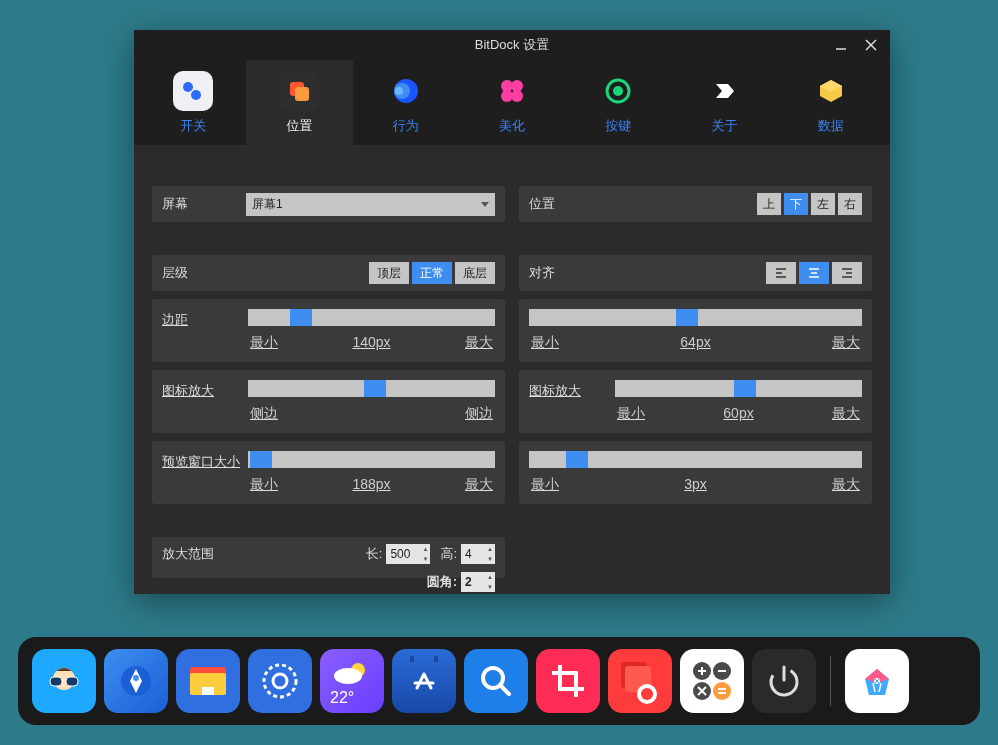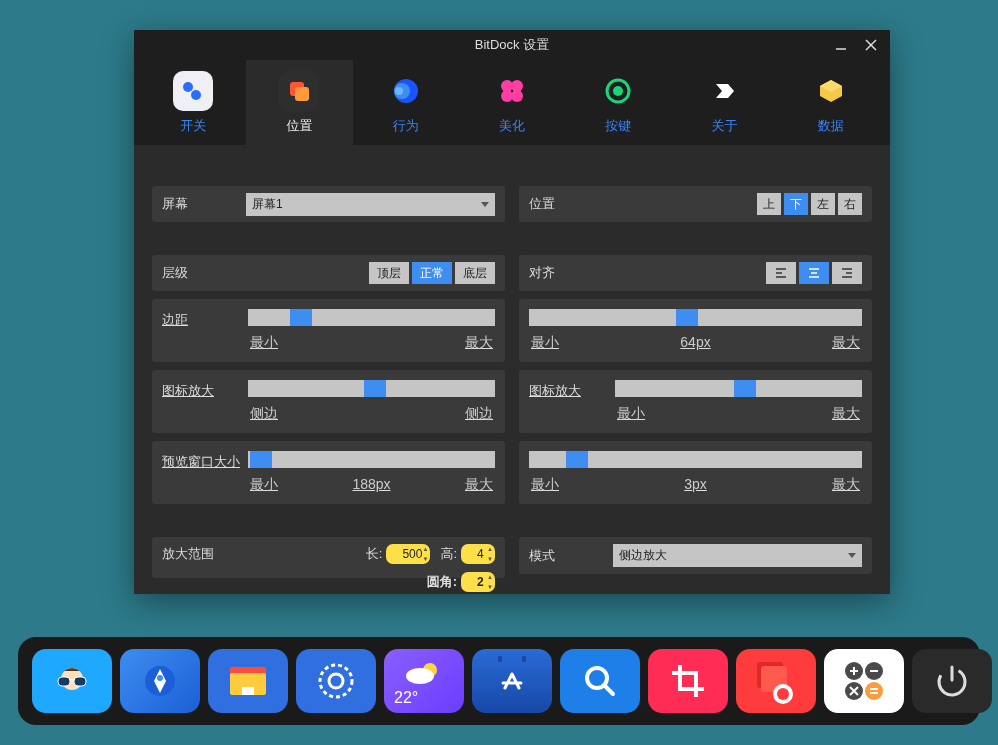--- a/index.html
+++ b/index.html
@@ -44,27 +44,27 @@
 
 .bgroup { display:flex; gap:3px; margin-left:auto; }
 .btnp { height:22px; min-width:30px; padding:0 8px; background:#c5c5c5; color:#222; font-size:12px; display:flex; align-items:center; justify-content:center; cursor:pointer; }
 .btnp.sel { background:#3d8ef0; color:#fff; }
 .btnp.icon { padding:0; width:26px; }
 .btnp svg { width:14px; height:14px; }
 
 
 .spinner { display:inline-flex; align-items:center; gap:4px; }
 .spinner .label { font-size:13px; }
-.spinner .box { width:44px; height:20px; background:#fde047; color:#222; font-size:12px; display:flex; align-items:center; padding:0 16px; position:relative;border-radius:7px; }
+.spinner .box { width:44px; height:20px; background:#e5e5e5; color:#222; font-size:12px; display:flex; align-items:center; padding:0 4px; position:relative; }
 .spinner .steppers { position:absolute; right:0; top:0; bottom:0; width:10px; display:flex; flex-direction:column; }
 .spinner .steppers div { flex:1; display:flex; align-items:center; justify-content:center; font-size:6px; color:#555; cursor:pointer; }
 
 
 .dock { position:absolute; left:18px; right:18px; bottom:20px; height:88px; background:#1a1a1a; border-radius:18px; display:flex; align-items:center; padding:0 14px; gap:8px; }
-.dicon { width:80px; height:64px; border-radius:14px; display:flex; align-items:center; justify-content:center; cursor:pointer; flex-shrink:0; position:relative; }
+.dicon { width:64px; height:64px; border-radius:14px; display:flex; align-items:center; justify-content:center; cursor:pointer; flex-shrink:0; position:relative; }
 .divider { width:1px; height:50px; background:#555; margin:0 6px; flex-shrink:0; }
 
 </style>
 </head>
 <body>
 
 <div class="window">
   <div class="titlebar">
     <span class="title">BitDock 设置</span>
     <div class="winbtns">
@@ -172,20 +172,21 @@
       </div>
 
       <div class="sliderrow">
         <span class="rlabel">边距</span>
         <div class="scol">
           <div class="track">
               <div class="thumb" style="left:17%"></div>
             </div>
           <div class="legend">
             <span>最小</span>
+            <span class="mid">140px</span>
             <span>最大</span>
           </div>
         </div>
       </div>
 
       <div class="sliderrow">
         <span class="rlabel">图标放大</span>
         <div class="scol">
           <div class="track">
               <div class="thumb" style="left:47%"></div>
@@ -304,45 +305,39 @@
       </div>
 
       <div class="sliderrow">
         <span class="rlabel">图标放大</span>
         <div class="scol">
           <div class="track">
               <div class="thumb" style="left:48%"></div>
             </div>
           <div class="legend">
             <span>最小</span>
+            <span class="mid">60px</span>
             <span>最大</span>
           </div>
         </div>
       </div>
 
       <div class="sliderrow">
         <div class="scol">
           <div class="track">
               <div class="thumb" style="left:11%"></div>
             </div>
           <div class="legend">
             <span>最小</span>
             <span class="mid">3px</span>
             <span>最大</span>
           </div>
         </div>
       </div>
 
-      <div class="row">
-        <span class="rlabel">模式</span>
-        <div class="select">
-          <span>侧边放大</span>
-          <span class="chev"></span>
-        </div>
-      </div>
 
     </div>
   </div>
 </div>
 
 <div class="dock">
   <div class="dicon" style="background:#1fa8ff;">
     <svg width="44" height="44" viewBox="0 0 44 44">
         <circle cx="22" cy="20" r="11" fill="#ffe0b8"></circle>
         <rect x="8" y="18" width="12" height="9" rx="4" fill="#163a66" stroke="#fff" stroke-width="1"></rect>

